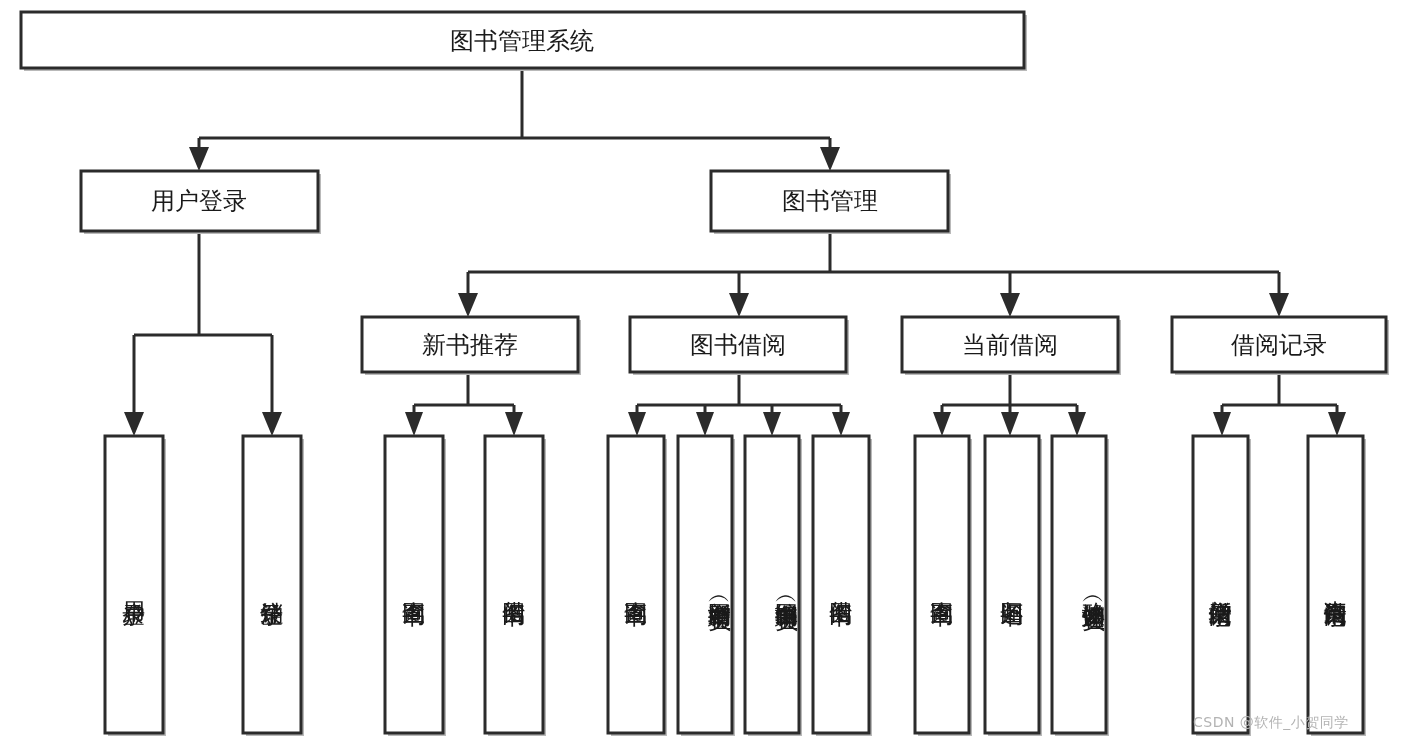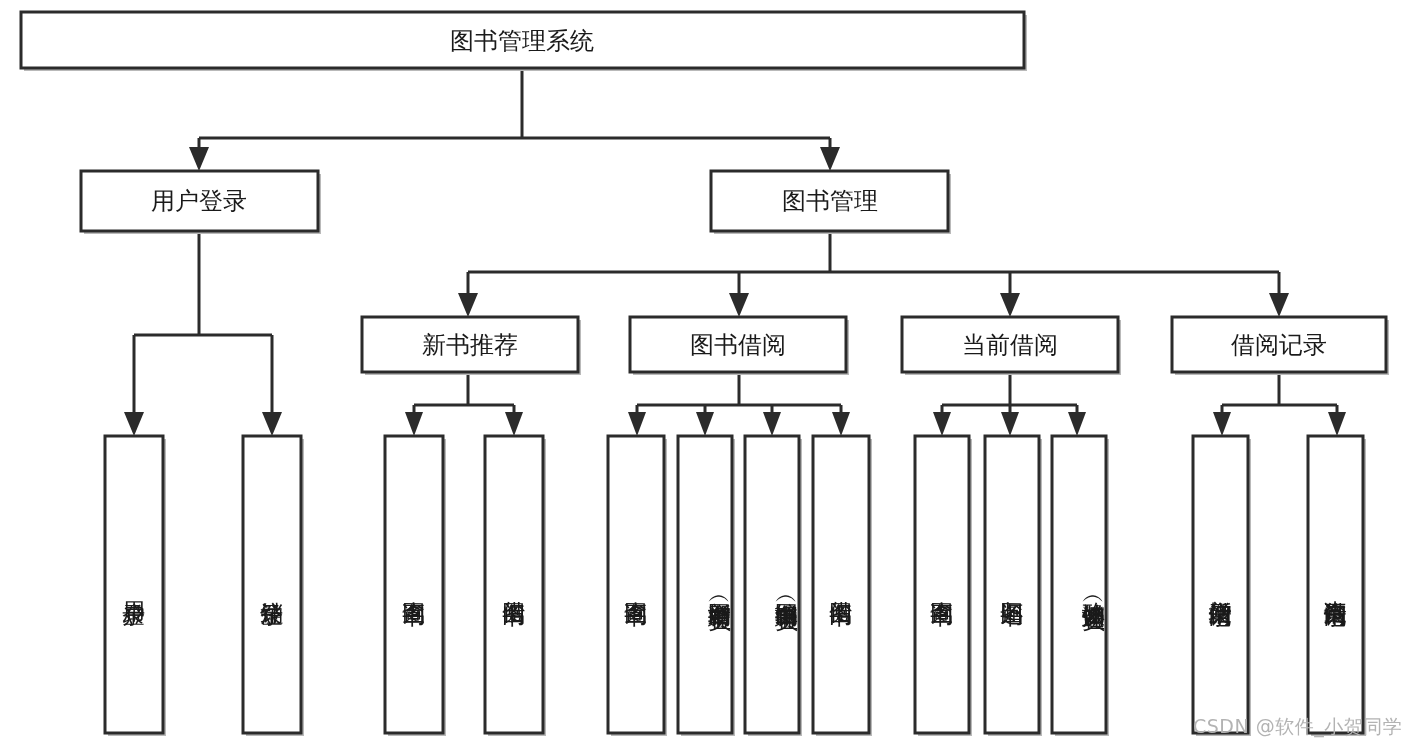--- a/index.html
+++ b/index.html
@@ -69,21 +69,21 @@
     align-items: flex-start;
     justify-content: center;
     pointer-events: none;
   }
   .vlabel.center {
     align-items: center;
   }
   .watermark {
     position: absolute;
     font-family: "DejaVu Sans", "Liberation Sans", sans-serif;
-    font-size: 19px;
+    font-size: 14px;
     color: #b3b3b3;
     white-space: nowrap;
     letter-spacing: 0.5px;
   }
 </style>
 </head>
 <body>
 
 <div id="diagram-root">
 

